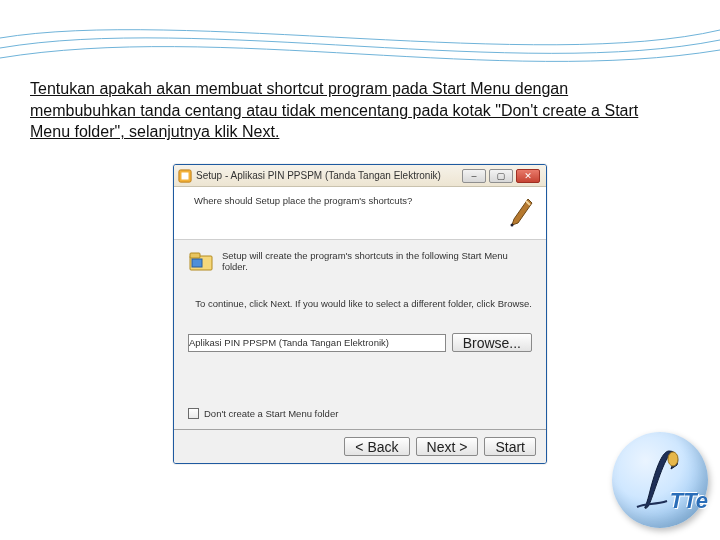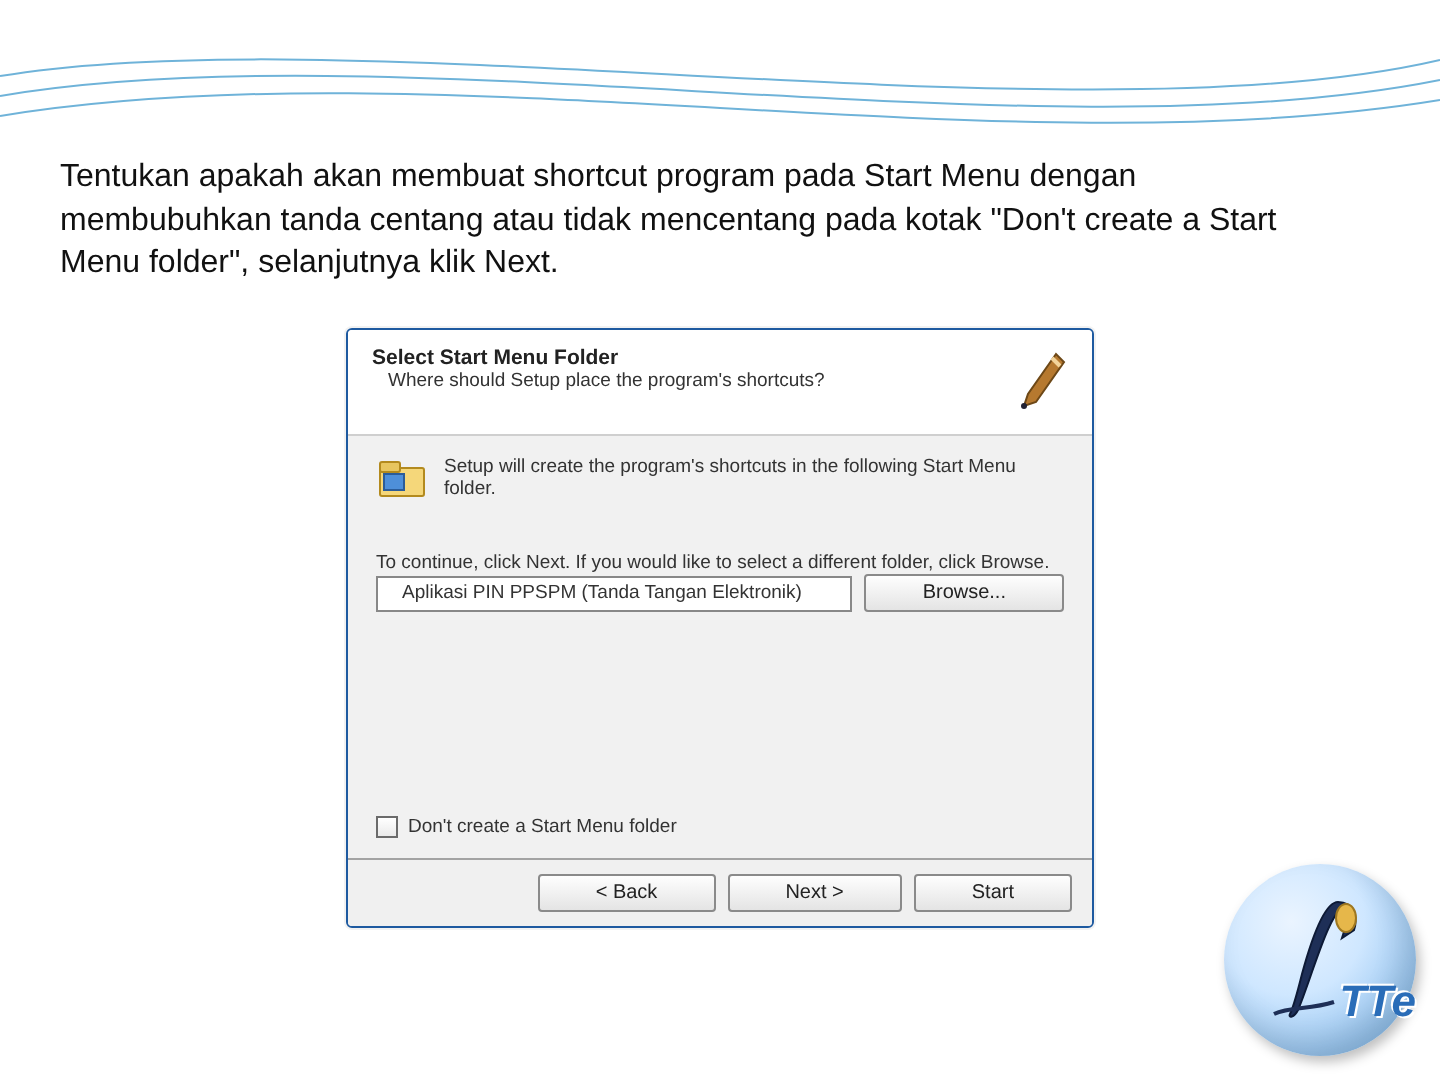--- a/index.html
+++ b/index.html
@@ -8,21 +8,21 @@
     font-family: "Segoe UI", Tahoma, sans-serif;
     background: #fff;
     position: relative;
     overflow: hidden;
   }
   
   .swoosh { position:absolute; left:0; right:0; top:0; height:80px; pointer-events:none; }
   .swoosh svg { width:100%; height:100%; }
   .slide-text {
     position:absolute; left:30px; top:78px; right:60px;
-    font-size:16px; color:#111; line-height:1.35;
+    font-size:16px; color:#111; line-height:1.35;text-decoration:underline;
   }
 
   
   .installer {
     position:absolute; left:173px; top:164px; width:374px; height:300px;
     border:1px solid #1e5aa0; border-radius:3px;
     background:#f1f1f1;
     box-shadow:0 0 0 1px rgba(0,0,0,.05);
     font-size:10px;
     color:#222;
@@ -56,30 +56,30 @@
   .banner-left b { font-size:10.5px; display:block; }
   .banner-left span { font-size:9.5px; color:#333; display:block; margin-left:8px; }
   .banner-icon { width:36px; height:36px; }
 
   .body {
     padding:8px 14px 0 14px;
   }
   .desc-row { display:flex; align-items:center; gap:8px; margin-bottom:24px; }
   .desc-icon { width:26px; height:26px; flex-shrink:0; }
   .desc-text { font-size:9.5px; color:#333; }
-  .cont-text { font-size:9.5px; color:#333; margin:6px 0 0 0; }
+  .cont-text { font-size:9.5px; color:#333; margin:6px 0 24px 0;text-align:right; }
 
   .path-row { display:flex; gap:6px; align-items:center; }
   .path-input {
     flex:1; height:18px; border:1px solid #888; background:#fff;
-    font-size:9.5px; padding:1px 12px; color:#333;
+    font-size:9.5px; padding:1px 0; color:#333;
   }
   .btn {
-    height:19px; padding:0 28px;
-    font-size:10px; color:#222;
+    height:19px; padding:0 10px;
+    font-size:14px; color:#222;
     background:linear-gradient(#fefefe,#e4e4e4);
     border:1px solid #8a8a8a; border-radius:2px;
     display:inline-flex; align-items:center; justify-content:center;
     cursor:pointer;
   }
   .check-row {
     position:absolute; left:14px; bottom:44px;
     display:flex; align-items:flex-start; gap:5px;
     font-size:9.5px; color:#333;
   }
@@ -120,24 +120,37 @@
     <path d="M0,38 C180,8 540,72 720,30" fill="none" stroke="#6fb3d9" stroke-width="1"></path>
     <path d="M0,48 C200,14 520,80 720,40" fill="none" stroke="#6fb3d9" stroke-width="1"></path>
     <path d="M0,58 C220,22 500,86 720,50" fill="none" stroke="#6fb3d9" stroke-width="1"></path>
   </svg>
 </div>
 
 <div class="slide-text">Tentukan apakah akan membuat shortcut program pada Start Menu dengan membubuhkan tanda centang atau tidak mencentang pada kotak "Don't create a Start Menu folder", selanjutnya klik Next.</div>
 
 <div class="installer">
 
+  <div class="titlebar">
+    <span class="tb-icon">
+      <svg viewBox="0 0 16 16">
+          <rect x="1" y="1" width="14" height="14" rx="2" fill="#f3b23a" stroke="#b87812"></rect>
+          <rect x="4" y="4" width="8" height="8" fill="#fff"></rect>
+        </svg>
+    </span>
+    <span class="tb-title">Setup - Aplikasi PIN PPSPM (Tanda Tangan Elektronik)</span>
+    <div class="tb-btns">
+      <div class="tb-btn">–</div>
+      <div class="tb-btn">▢</div>
+      <div class="tb-btn tb-close">✕</div>
+    </div>
+  </div>
 
   <div class="banner">
     <div class="banner-left">
-      <b>Select Start Menu Folder</b>
       <span>Where should Setup place the program's shortcuts?</span>
     </div>
     <span class="banner-icon">
       <svg viewBox="0 0 36 36">
         <path d="M28 4 L14 24 L12 30 L18 28 L32 8 Z" fill="#b6792f" stroke="#6d4817"></path>
         <path d="M26 6 L30 10" stroke="#f3d49a" stroke-width="2"></path>
         <circle cx="12" cy="30" r="1.5" fill="#223"></circle>
       </svg>
     </span>
   </div>

